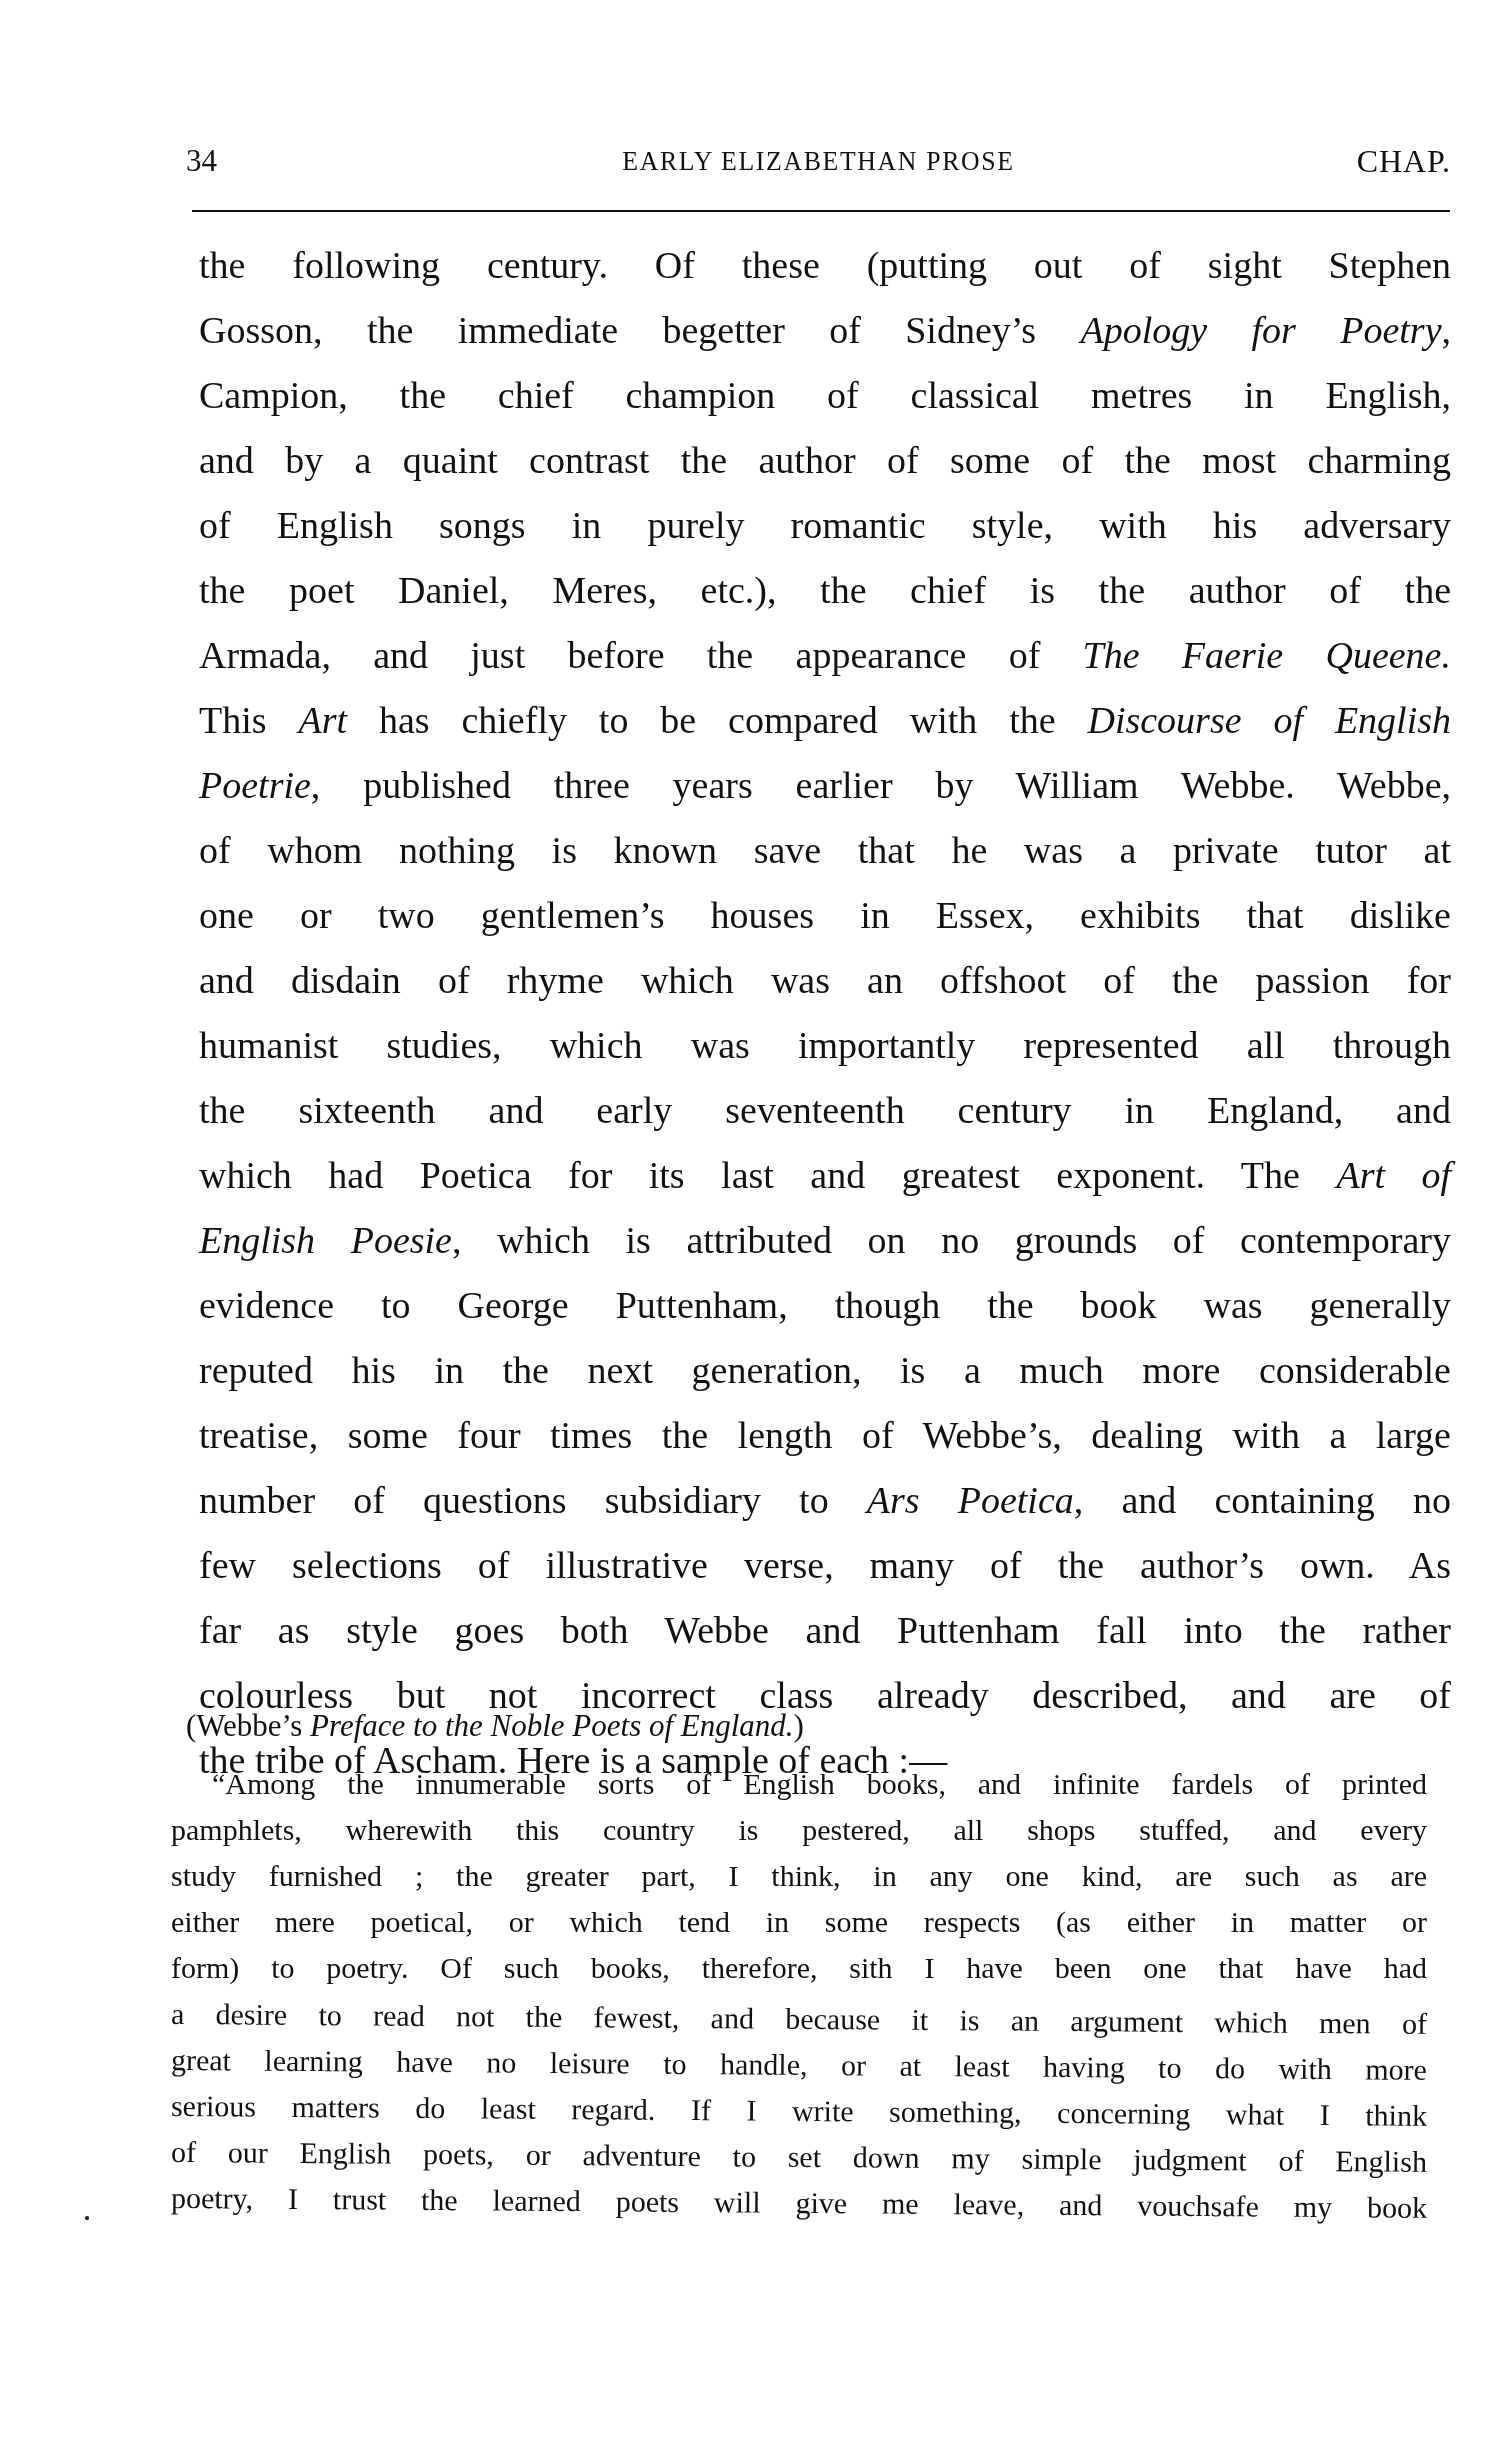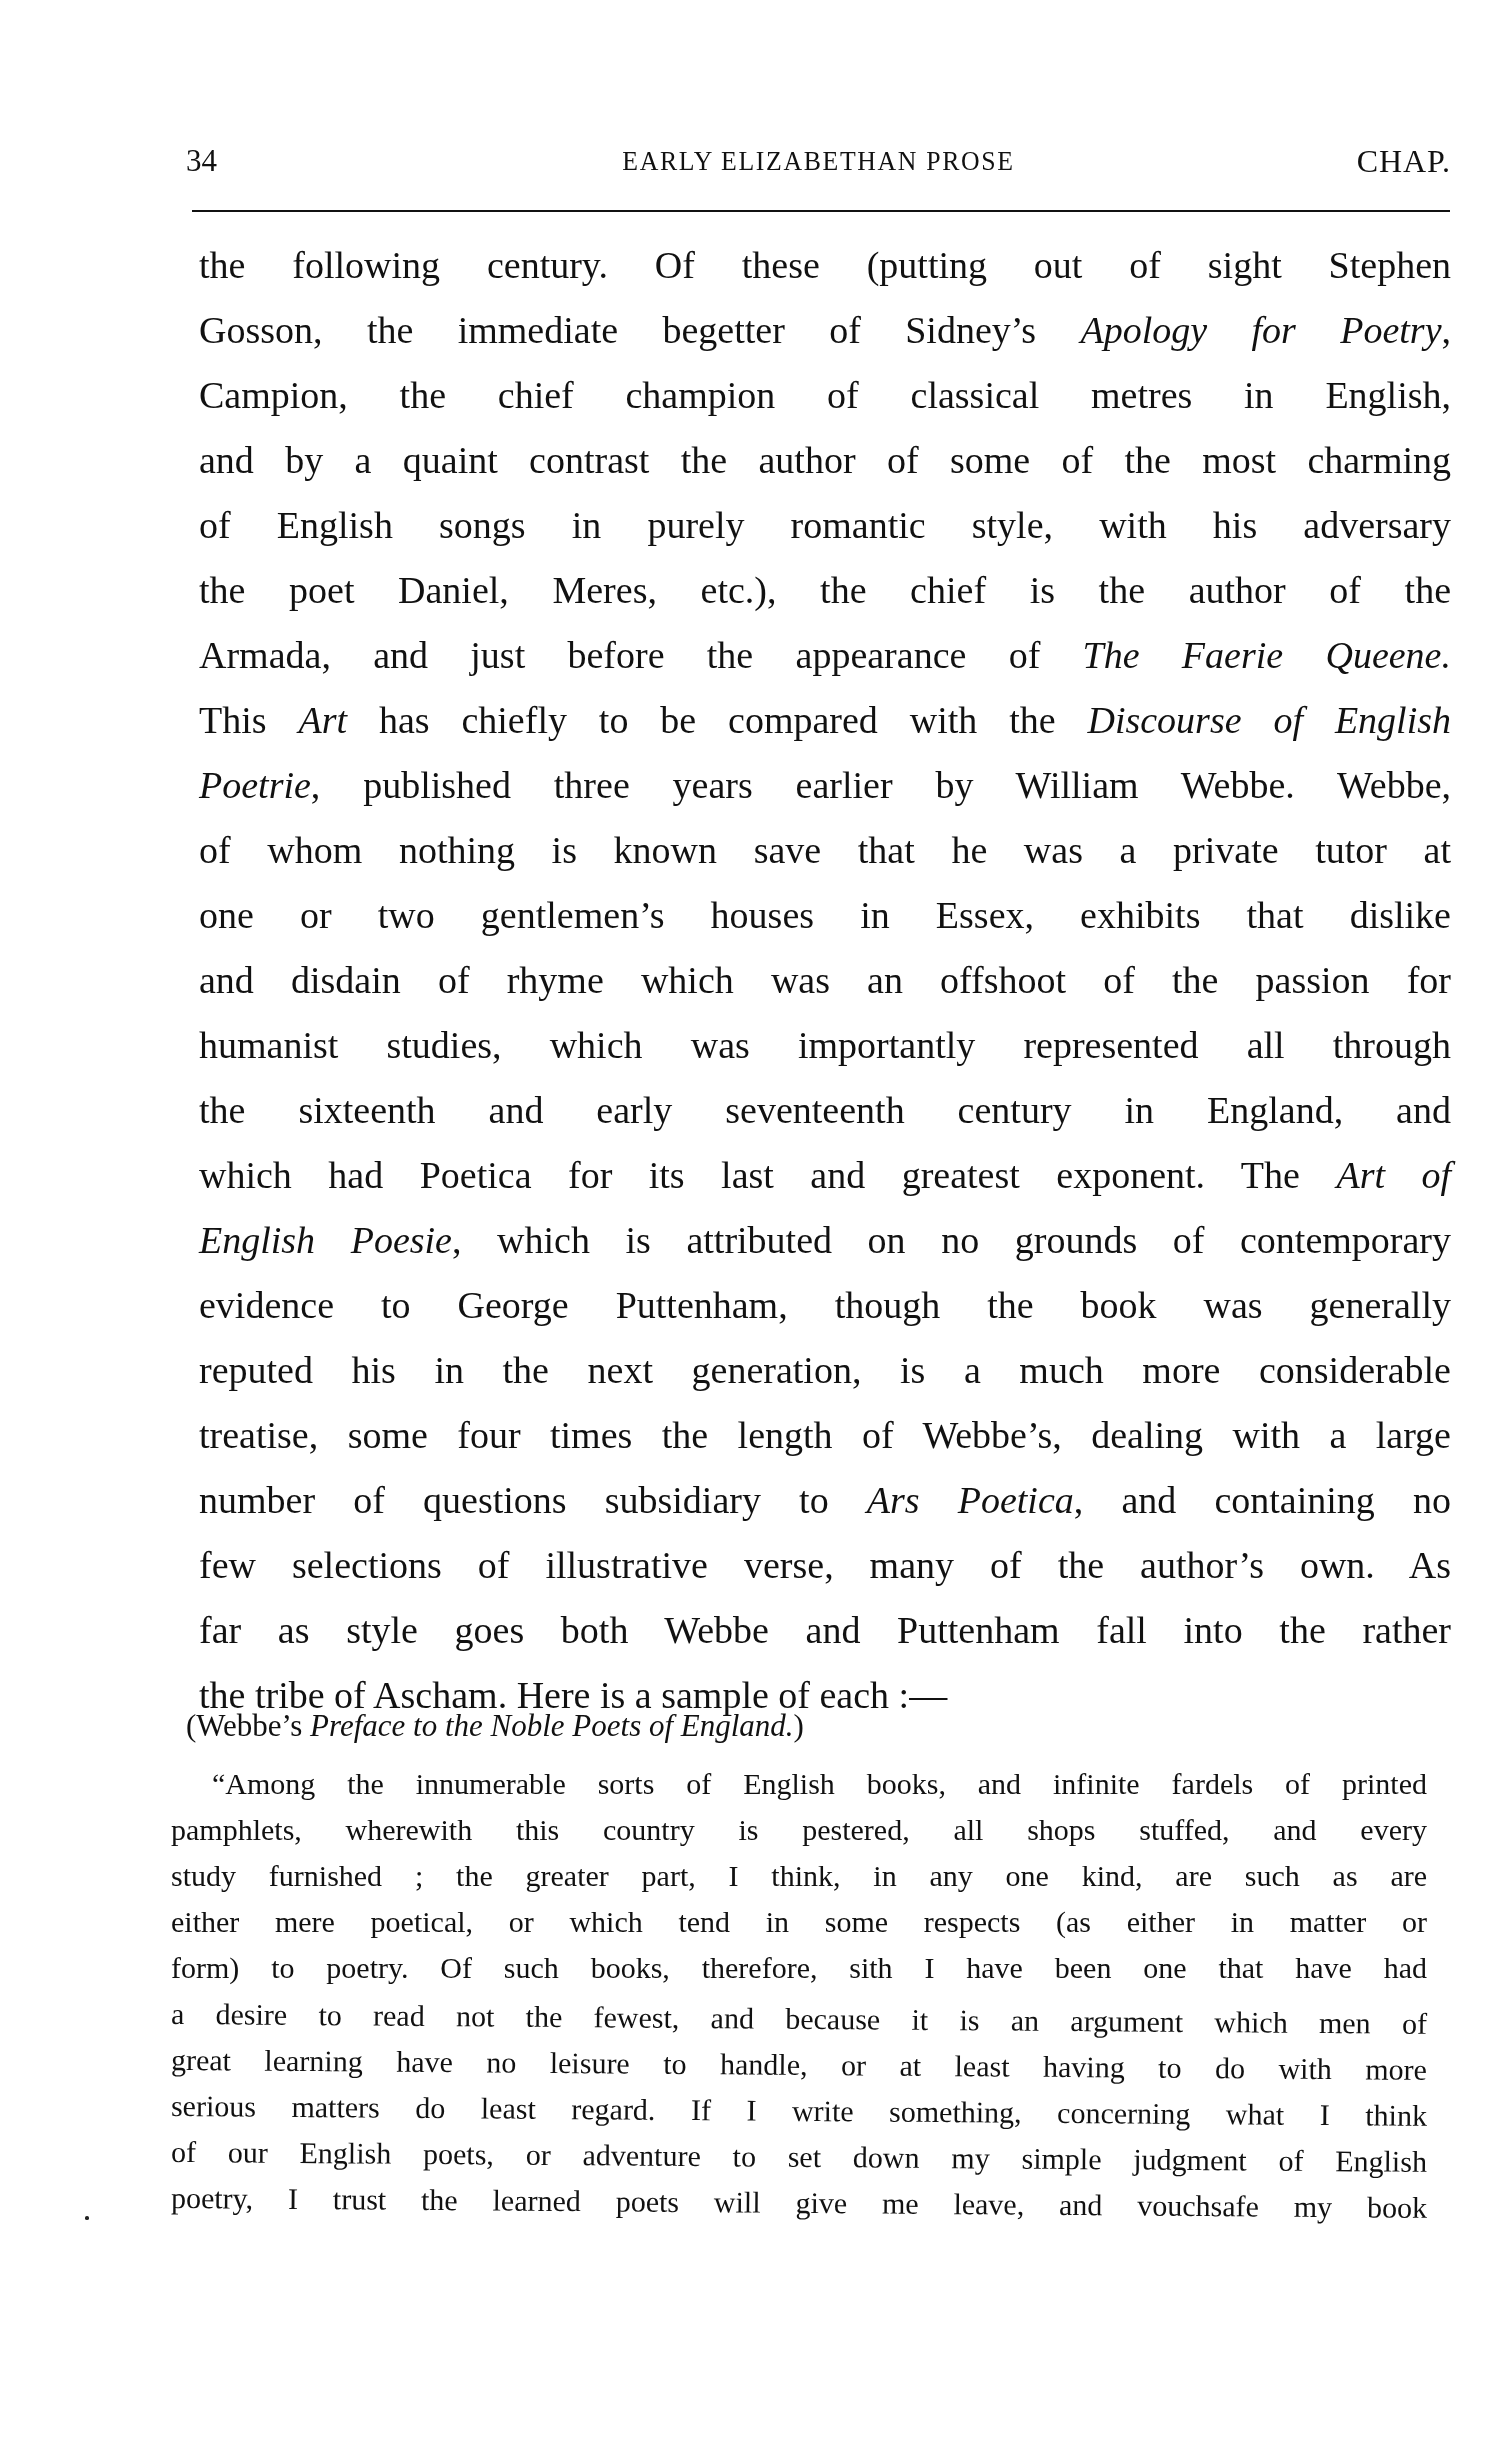--- a/index.html
+++ b/index.html
@@ -156,20 +156,21 @@
       <span class="line"><span>humanist studies, which was importantly represented all through</span></span>
       <span class="line"><span>the sixteenth and early seventeenth century in England, and</span></span>
       <span class="line"><span>which had Poetica for its last and greatest exponent.  The </span><span class="it">Art of</span></span>
       <span class="line"><span class="it">English Poesie</span><span>, which is attributed on no grounds of contemporary</span></span>
       <span class="line"><span>evidence to George Puttenham, though the book was generally</span></span>
       <span class="line"><span>reputed his in the next generation, is a much more considerable</span></span>
       <span class="line"><span>treatise, some four times the length of Webbe’s, dealing with a large</span></span>
       <span class="line"><span>number of questions subsidiary to </span><span class="it">Ars Poetica</span><span>, and containing no</span></span>
       <span class="line"><span>few selections of illustrative verse, many of the author’s own.  As</span></span>
       <span class="line"><span>far as style goes both Webbe and Puttenham fall into the rather</span></span>
+      <span class="line"><span>colourless but not incorrect class already described, and are of</span></span>
       <span class="line last"><span>the tribe of Ascham.  Here is a sample of each :—</span></span>
     </div>
 
   <div class="extract-caption" id="extract-caption"><span>(Webbe’s </span><span class="it">Preface to the Noble Poets of England.</span><span>)</span></div>
 
   <div class="extract" id="extract">
       <span class="qline first">“Among the innumerable sorts of English books, and infinite fardels of printed</span>
       <span class="qline">pamphlets, wherewith this country is pestered, all shops stuffed, and every</span>
       <span class="qline">study furnished ; the greater part, I think, in any one kind, are such as are</span>
       <span class="qline">either mere poetical, or which tend in some respects (as either in matter or</span>

